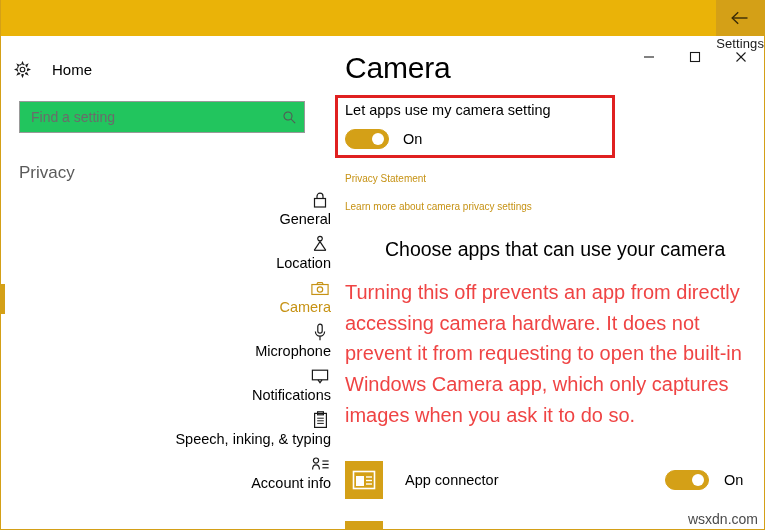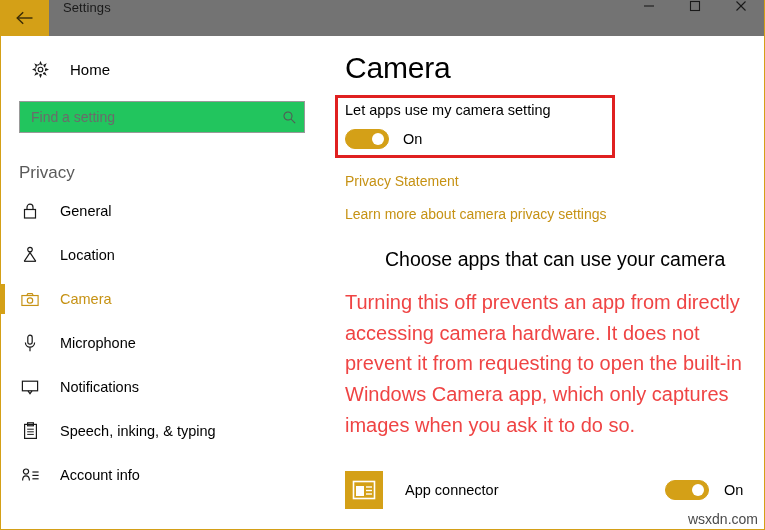--- a/index.html
+++ b/index.html
@@ -20,24 +20,25 @@
     box-sizing: border-box;
     border: 1px solid #d4a017;
     border-top: none;
     overflow: hidden;
   }
 
   
   .titlebar {
     position: relative;
     height: 36px;
-    background: #737373;
-    display: flex;
-    align-items: flex-start;
+    background: #eab308;
+    display: flex;
+    align-items: flex-end;
     border-bottom: 1px solid #ffffff;
+    flex-direction: column;
   }
   .back-button {
     width: 48px;
     height: 36px;
     background: #d4a017;
     display: flex;
     align-items: center;
     justify-content: center;
     cursor: pointer;
     flex: 0 0 auto;
@@ -82,21 +83,21 @@
     flex: 0 0 330px;
     background: #ffffff;
     padding-top: 12px;
     box-sizing: border-box;
     overflow: hidden;
   }
   .home-row {
     display: flex;
     align-items: center;
     height: 40px;
-    padding-left: 28px;
+    padding-left: 10px;
     cursor: pointer;
   }
   .home-row .ic {
     width: 22px;
     display: flex;
     align-items: center;
     justify-content: center;
     flex: 0 0 22px;
   }
   .home-label {
@@ -139,25 +140,26 @@
   .section-label {
     margin: 30px 0 0 18px;
     font-size: 17px;
     color: #5a5a5a;
   }
 
   .nav-list { margin-top: 6px; }
   .nav-item {
     position: relative;
     display: flex;
-    align-items: center;
+    align-items: flex-end;
     height: 44px;
     padding-left: 18px;
     cursor: pointer;
     box-sizing: border-box;
+    flex-direction: column;
   }
   .nav-item .ic {
     width: 22px;
     flex: 0 0 22px;
     display: flex;
     align-items: center;
     justify-content: center;
   }
   .nav-item .nav-label {
     margin-left: 19px;
@@ -252,21 +254,21 @@
     height: 11px;
     border-radius: 50%;
     background: #262626;
     top: 2.5px;
     left: 4px;
   }
 
   .link {
     display: block;
     color: #c69214;
-    font-size: 14px;
+    font-size: 10px;
     text-decoration: none;
     cursor: pointer;
     width: fit-content;
   }
   .link-privacy { margin-top: 24px; }
   .link-learn { margin-top: 17px; }
 
   .subhead {
     font-size: 19.5px;
     color: #000000;

